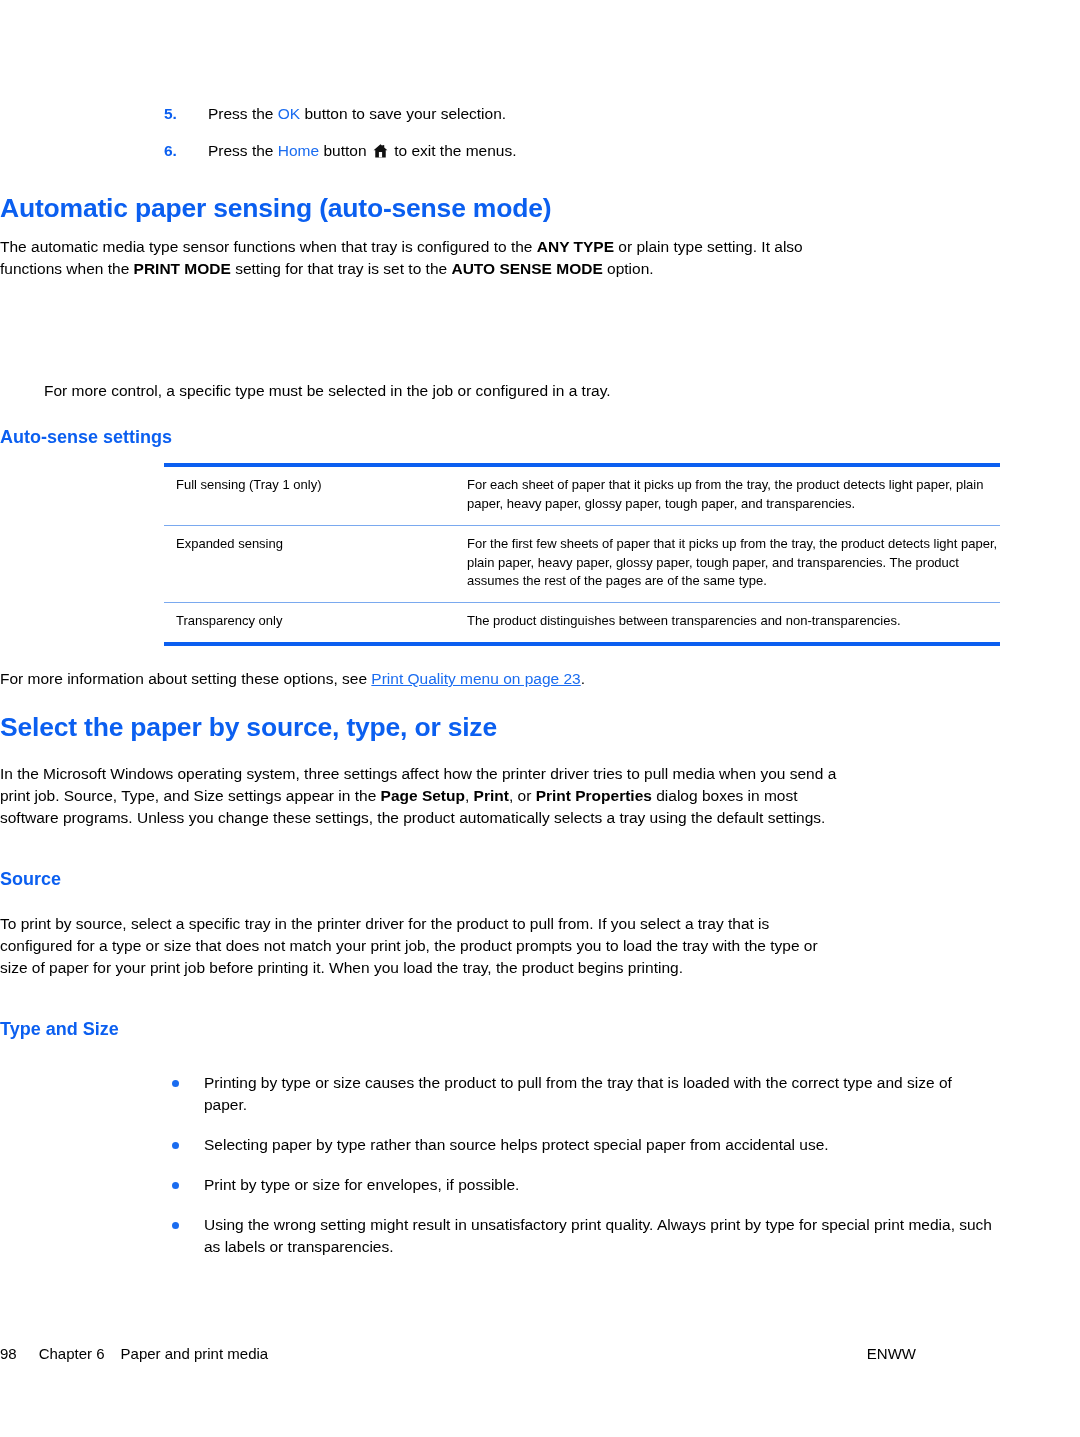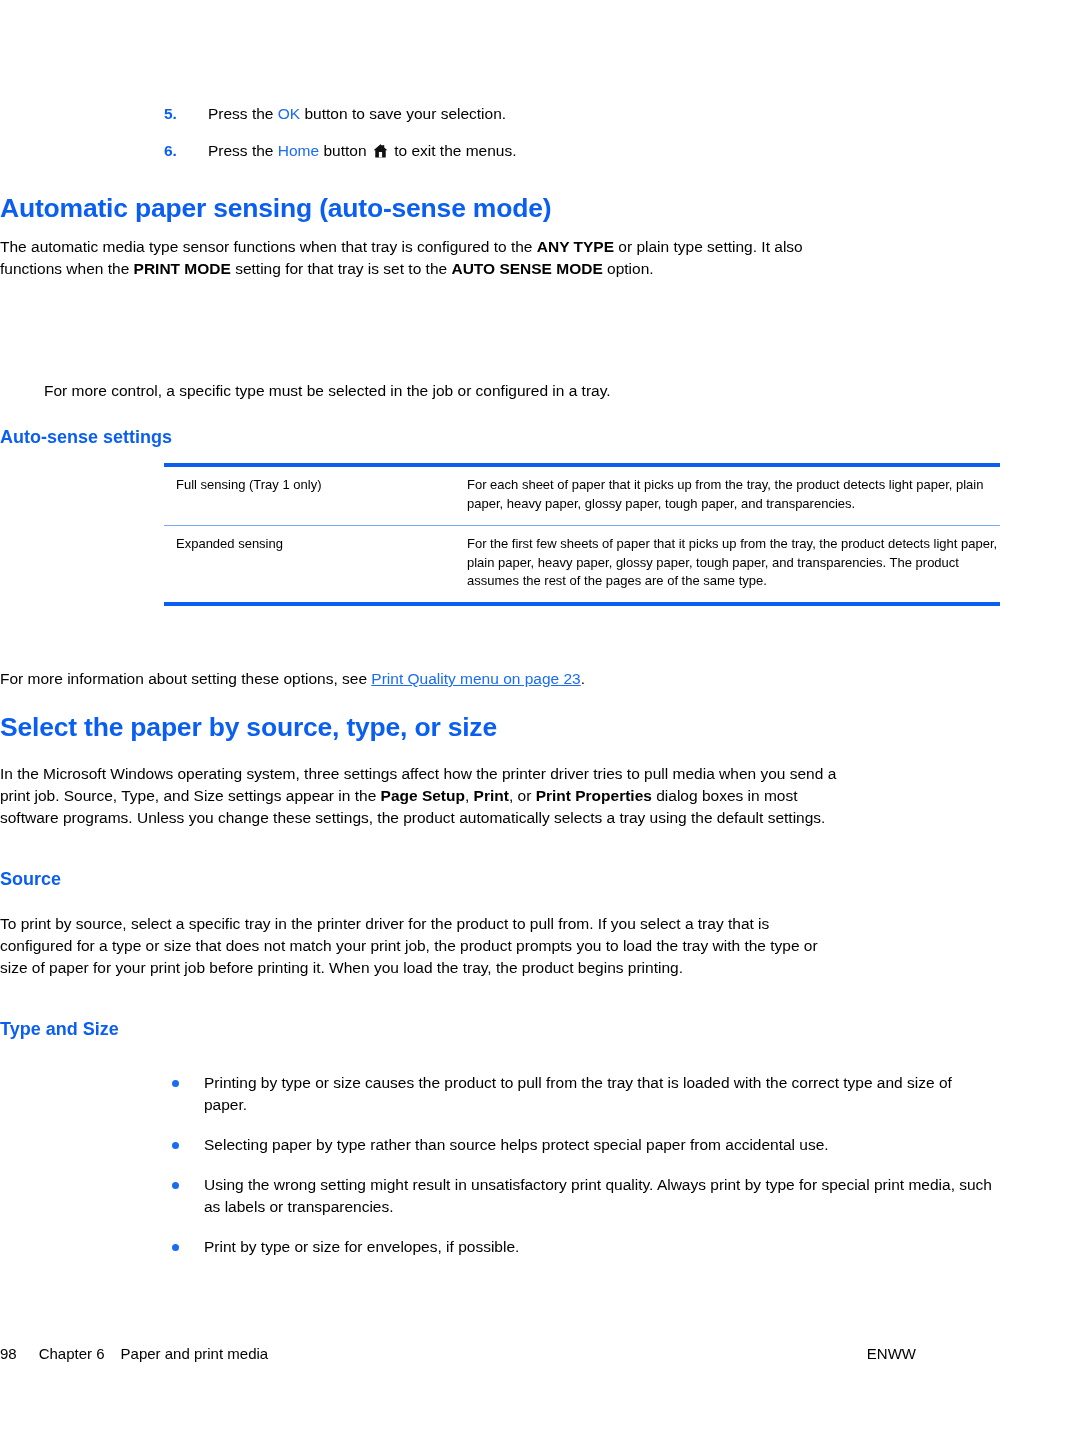--- a/index.html
+++ b/index.html
@@ -209,20 +209,24 @@
     <table class="tbl">
       <tbody>
         <tr>
           <td class="c1">Full sensing (Tray 1 only)</td>
           <td class="c2">For each sheet of paper that it picks up from the tray, the product detects light paper, plain paper, heavy paper, glossy paper, tough paper, and transparencies.</td>
         </tr>
         <tr>
           <td class="c1">Expanded sensing</td>
           <td class="c2">For the first few sheets of paper that it picks up from the tray, the product detects light paper, plain paper, heavy paper, glossy paper, tough paper, and transparencies. The product assumes the rest of the pages are of the same type.</td>
         </tr>
+        <tr>
+          <td class="c1">Transparency only</td>
+          <td class="c2">The product distinguishes between transparencies and non-transparencies.</td>
+        </tr>
       </tbody>
     </table>
   </div>
 
   <div style="position:absolute; left:0; top:668px; width:924px;">
     <p class="body content-left body-width"><span>For more information about setting these options, see </span><a class="xref" href="#">Print Quality menu on page 23</a><span>.</span></p>
   </div>
 
   <div style="position:absolute; left:0; top:712px; width:1080px;">
     <h1 class="sec heading-left">Select the paper by source, type, or size</h1>
@@ -248,25 +252,25 @@
       <li>
         <span class="dot"></span>
         <span>Printing by type or size causes the product to pull from the tray that is loaded with the correct type and size of paper.</span>
       </li>
       <li>
         <span class="dot"></span>
         <span>Selecting paper by type rather than source helps protect special paper from accidental use.</span>
       </li>
       <li>
         <span class="dot"></span>
+        <span>Print by type or size for envelopes, if possible.</span>
+      </li>
+      <li>
+        <span class="dot"></span>
         <span>Using the wrong setting might result in unsatisfactory print quality. Always print by type for special print media, such as labels or transparencies.</span>
-      </li>
-      <li>
-        <span class="dot"></span>
-        <span>Print by type or size for envelopes, if possible.</span>
       </li>
     </ul>
   </div>
 
   <div class="footer">
     <div class="footer-inner">
       <div class="footer-left"><span class="footer-pg">98</span><span class="footer-chap">Chapter 6</span><span>Paper and print media</span></div>
       <div>ENWW</div>
     </div>
   </div>

